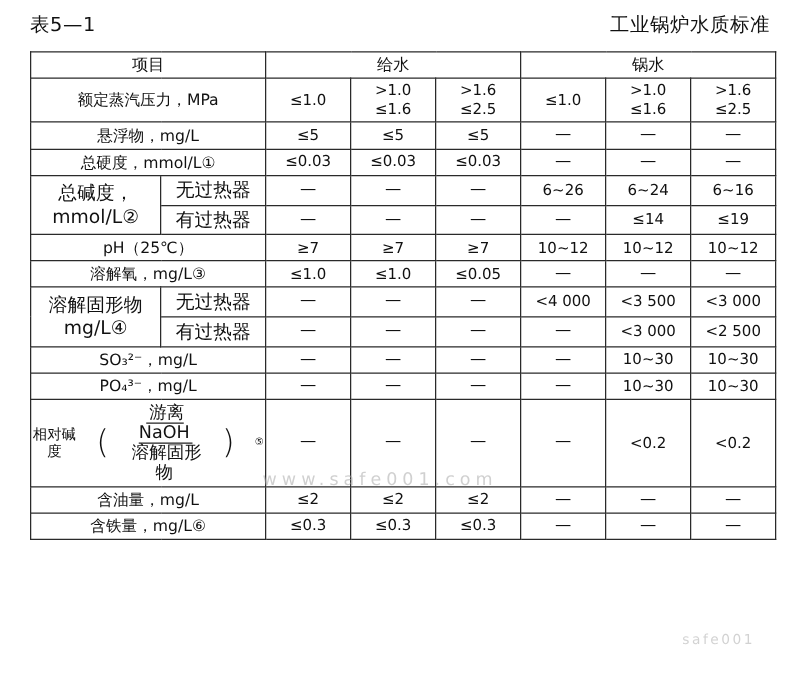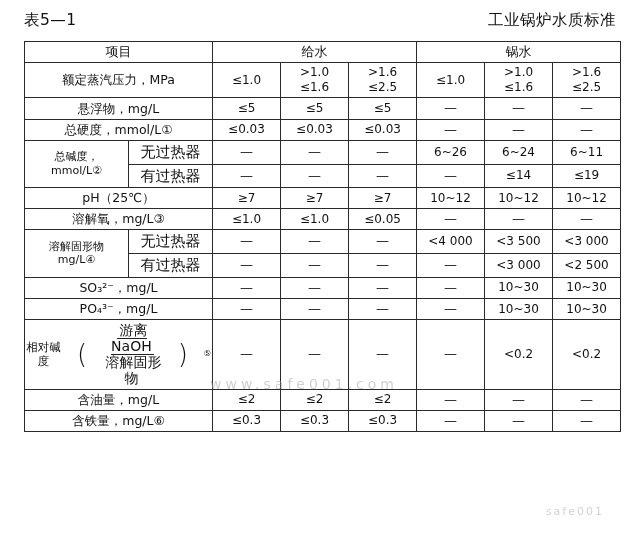--- a/index.html
+++ b/index.html
@@ -57,21 +57,21 @@
   .two-line div { white-space: nowrap; }
   .dash { font-size: 13px; }
 
   
   .lbl-main {
     text-align: center;
     font-size: 15px;
   }
   .lbl-left {
     text-align: center;
-    font-size: 11px;
+    font-size: 15px;
     line-height: 1.2;
   }
   .frac {
     display: inline-flex;
     align-items: center;
     gap: 16px;
     font-size: 11.5px;
   }
   .paren {
     font-size: 26px;
@@ -180,21 +180,21 @@
           <td rowspan="2" class="lbl-left">
             <div>总碱度，</div>
             <div>mmol/L②</div>
           </td>
           <td class="lbl-main">无过热器</td>
           <td class="dash">—</td>
           <td class="dash">—</td>
           <td class="dash">—</td>
           <td>6~26</td>
           <td>6~24</td>
-          <td>6~11</td>
+          <td>6~16</td>
         </tr>
         <tr>
           <td class="lbl-main">有过热器</td>
           <td class="dash">—</td>
           <td class="dash">—</td>
           <td class="dash">—</td>
           <td class="dash">—</td>
           <td>≤14</td>
           <td>≤19</td>
         </tr>

